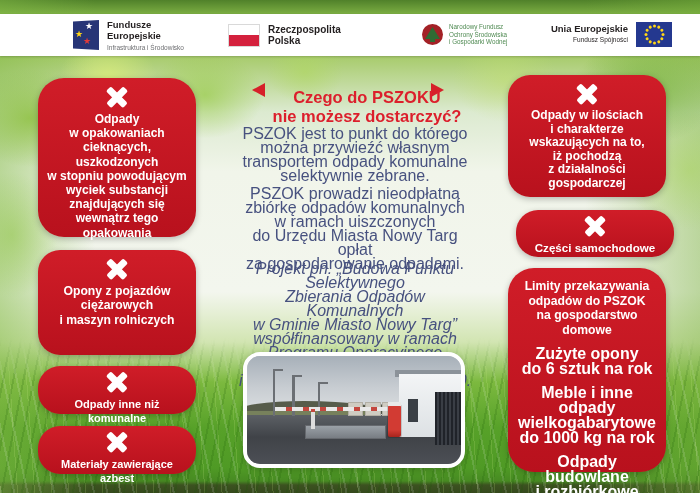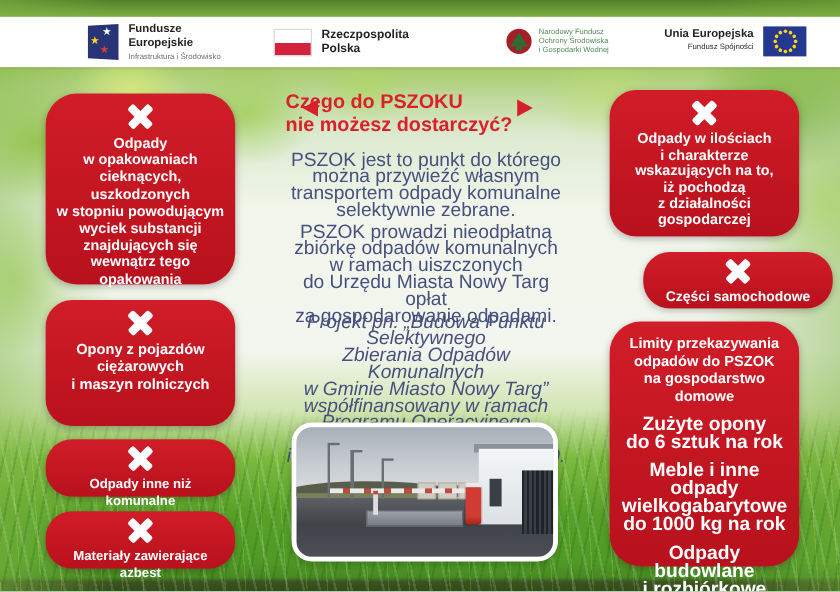--- a/index.html
+++ b/index.html
@@ -58,21 +58,21 @@
   .eu-sub{font-size:6.5px;color:#231f20;margin-top:2px;}
   .eu-flag{position:absolute;right:28px;top:8px;width:36px;height:25px;background:#24388f;}
   .eu-star{position:absolute;left:50%;top:50%;width:3px;height:3px;margin:-1.5px 0 0 -1.5px;
     background:#ffd617;border-radius:50%;transform:rotate(var(--a)) translateY(-8.5px);}
   .eu-star:nth-child(1){--a:0deg}.eu-star:nth-child(2){--a:30deg}.eu-star:nth-child(3){--a:60deg}
   .eu-star:nth-child(4){--a:90deg}.eu-star:nth-child(5){--a:120deg}.eu-star:nth-child(6){--a:150deg}
   .eu-star:nth-child(7){--a:180deg}.eu-star:nth-child(8){--a:210deg}.eu-star:nth-child(9){--a:240deg}
   .eu-star:nth-child(10){--a:270deg}.eu-star:nth-child(11){--a:300deg}.eu-star:nth-child(12){--a:330deg}
 
   
-  .title{position:absolute;left:238px;top:76px;width:234px;margin:0;
+  .title{position:absolute;left:238px;top:76px;width:234px;margin:12px;text-align:center;
     color:#dc1f2c;font-size:16.5px;line-height:19px;font-weight:bold;}
   .arrow{position:absolute;width:0;height:0;border-top:7px solid transparent;
     border-bottom:7px solid transparent;}
   .arrow.left{left:252px;top:83px;border-right:13px solid #d62029;}
   .arrow.right{left:431px;top:83px;border-left:13px solid #d62029;}
   .para{position:absolute;left:236px;width:238px;margin:0;text-align:center;
     color:#47517f;font-size:16px;line-height:14px;}
   #p1{top:127px;}
   #p2{top:187px;}
   #p3{top:262px;font-style:italic;text-align:center;}
@@ -120,21 +120,21 @@
   .box-text{font-weight:bold;font-size:12.2px;line-height:14.3px;}
   #lb1{left:38px;top:78px;width:158px;height:159px;border-radius:26px;}
   #lb1 .box-text{font-size:12px;line-height:14.2px;}
   #lb2{left:38px;top:250px;width:158px;height:105px;}
   #lb3{left:38px;top:366px;width:158px;height:48px;padding-top:6px;}
   #lb3 .box-text{font-size:11px;}
   #lb4{left:38px;top:426px;width:158px;height:48px;padding-top:6px;}
   #lb4 .box-text{font-size:11px;}
   #rb1{left:508px;top:75px;width:158px;height:122px;}
   #rb1 .box-text{font-size:12px;line-height:13.6px;}
-  #rb2{left:536px;top:210px;width:158px;height:47px;padding-top:6px;}
+  #rb2{left:516px;top:210px;width:158px;height:47px;padding-top:6px;}
   #rb2 .box-text{font-size:11.6px;}
   #rb3{left:508px;top:268px;width:158px;height:204px;border-radius:26px;padding-top:11px;}
   .limits-title{font-weight:bold;font-size:12.2px;line-height:14.6px;margin-bottom:9px;}
   .limit-item{font-weight:bold;font-size:16px;line-height:15px;margin-bottom:9px;}
 </style>
 </head>
 <body>
 
 <div class="canvas">
   <div class="bg"></div>
@@ -161,21 +161,21 @@
     <div class="hgroup" style="left:422px;width:120px;">
       <div class="nfos-logo">
         <div class="nfos-tree"></div>
         <div class="nfos-trunk"></div>
       </div>
       <div class="nfos-text">Narodowy Fundusz<br>Ochrony Środowiska<br>i Gospodarki Wodnej</div>
     </div>
 
     <div class="hgroup" style="left:536px;right:0;width:164px;">
       <div class="eu-text">
-        <div class="eu-name">Unia Europejska</div>
+        <div class="eu-name">Unia Europejskie</div>
         <div class="eu-sub">Fundusz Spójności</div>
       </div>
       <div class="eu-flag">
         <span class="eu-star"></span>
           <span class="eu-star"></span>
           <span class="eu-star"></span>
           <span class="eu-star"></span>
           <span class="eu-star"></span>
           <span class="eu-star"></span>
           <span class="eu-star"></span>

